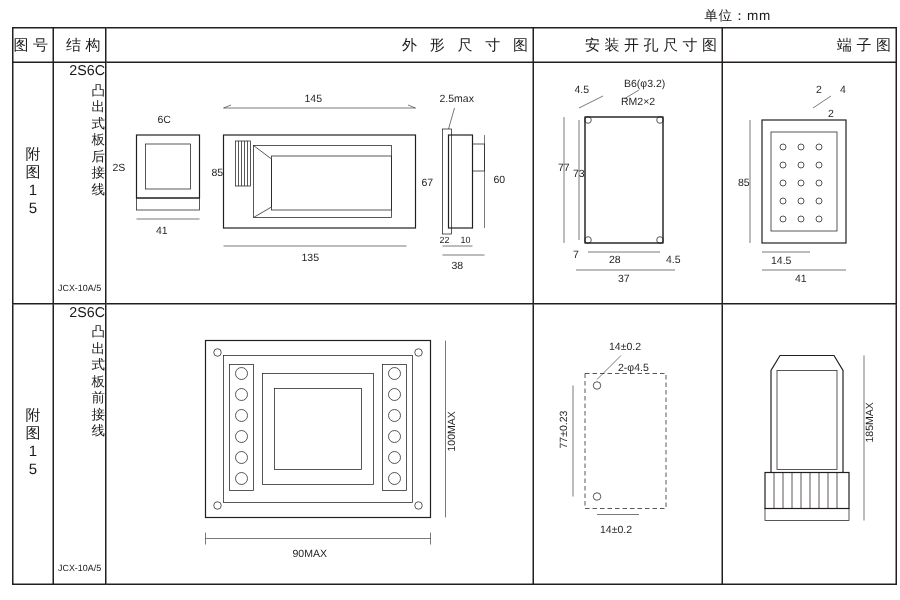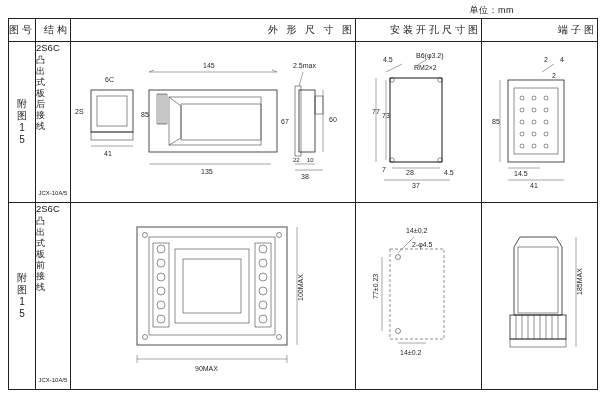--- a/index.html
+++ b/index.html
@@ -55,21 +55,21 @@
   .col-term { width: 115px; }
 
   .rowno {
     text-align: center;
     font-size: 10px;
     line-height: 12px;
   }
   .rowno span { display: block; }
 
   .struct-cell {
-    text-align: left;
+    text-align: right;
     font-size: 9px;
     line-height: 11px;
     position: relative;
     height: 100%;
   }
   .struct-cell .code {
     font-size: 9.5px;
     margin-bottom: 2px;
   }
   .struct-cell .zh span { display: block; }

